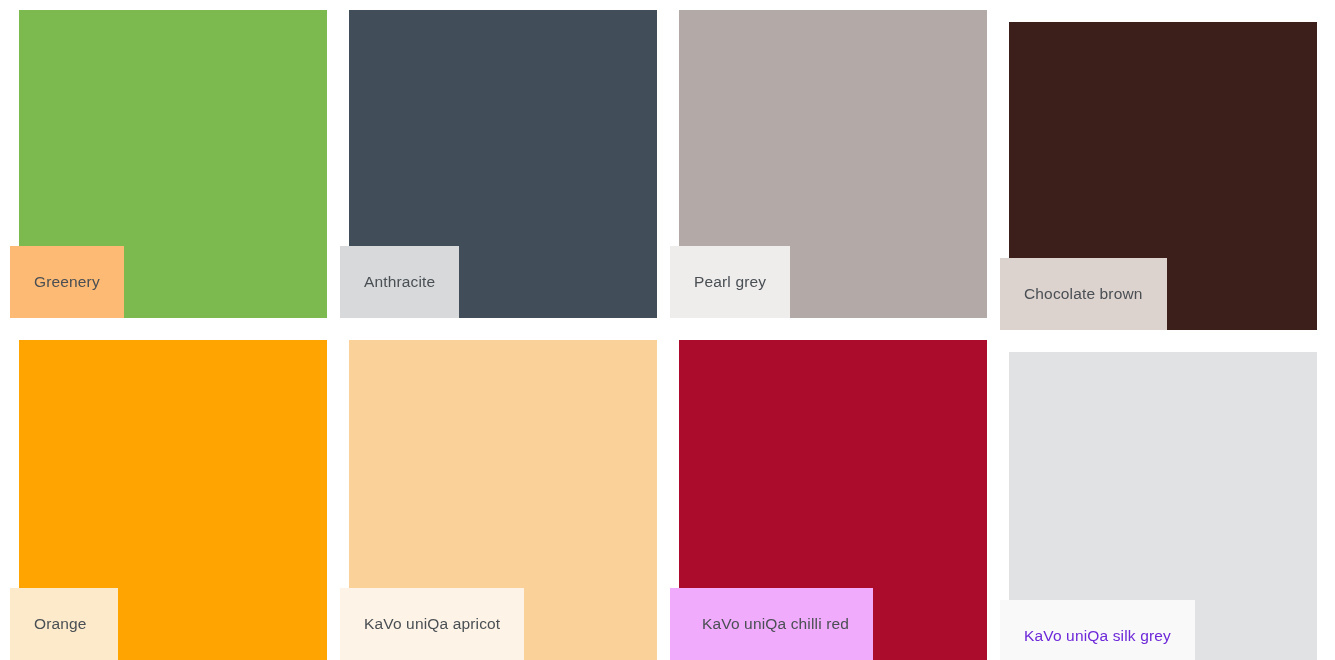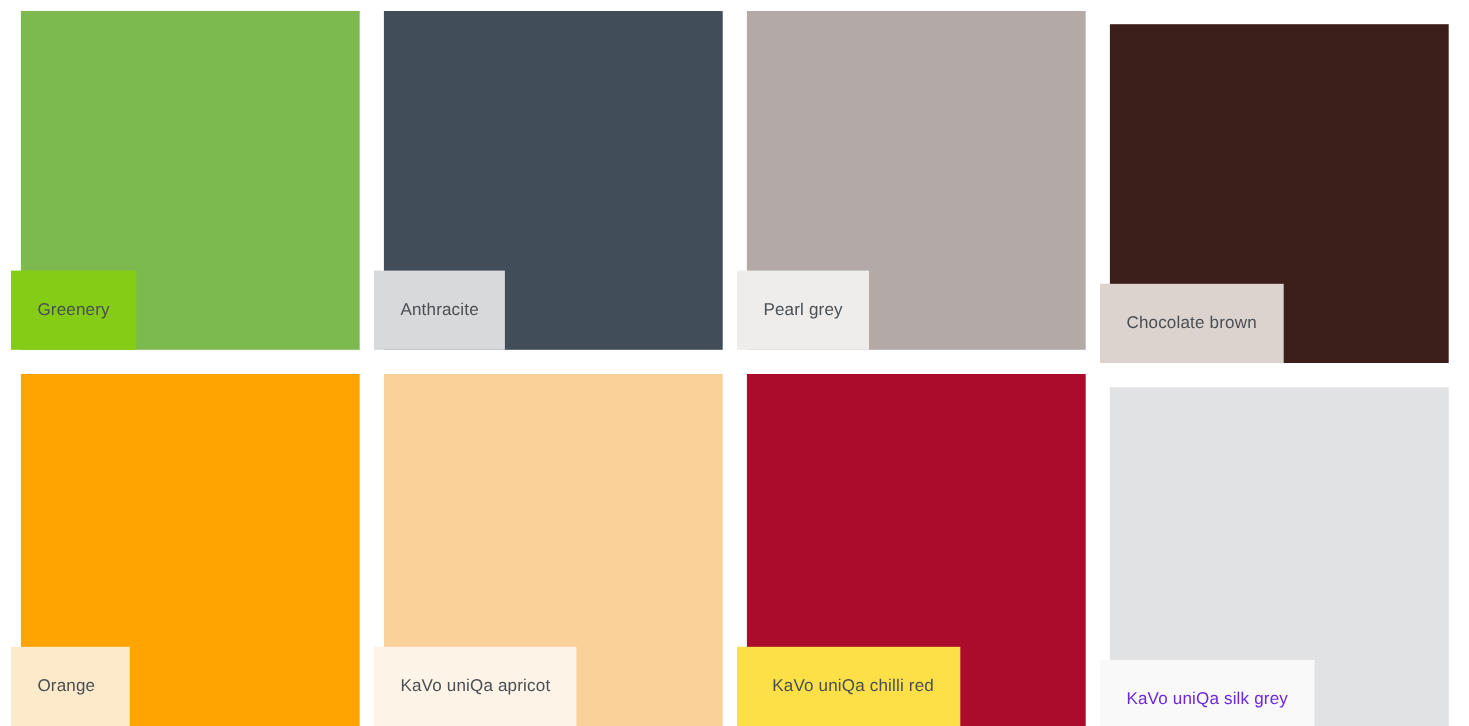--- a/index.html
+++ b/index.html
@@ -68,21 +68,21 @@
   .col-3 { left: 670px;  }
   .col-4 { left: 1000px; margin-top: 12px; }
 </style>
 </head>
 <body style="background: rgb(255, 255, 255);">
 
 <div class="swatch-grid">
 
   <div class="swatch-cell row-1 col-1">
     <div class="swatch-color" style="background: rgb(124, 186, 79);"></div>
-    <div class="swatch-label" style="background: #84cc16; margin-top: 48px;">
+    <div class="swatch-label" style="background: #fdba74; margin-top: 48px;">
       <span class="swatch-label-text" style="color: rgb(74, 79, 84);">Greenery</span>
     </div>
   </div>
 
   <div class="swatch-cell row-1 col-3">
     <div class="swatch-color" style="background: rgb(179, 170, 168);"></div>
     <div class="swatch-label" style="background: rgb(238, 237, 236);">
       <span class="swatch-label-text" style="color: rgb(74, 79, 84);">Pearl grey</span>
     </div>
   </div>
@@ -110,21 +110,21 @@
 
   <div class="swatch-cell row-2 col-1">
     <div class="swatch-color" style="background: rgb(255, 164, 0);"></div>
     <div class="swatch-label" style="background: rgb(253, 234, 203);">
       <span class="swatch-label-text" style="color: rgb(74, 79, 84);">Orange</span>
     </div>
   </div>
 
   <div class="swatch-cell row-2 col-3">
     <div class="swatch-color" style="background: rgb(171, 12, 44);"></div>
-    <div class="swatch-label" style="background: #fde047; padding-left: 32px;">
+    <div class="swatch-label" style="background: #f0abfc; padding-left: 32px;">
       <span class="swatch-label-text" style="color: rgb(74, 79, 84);">KaVo uniQa chilli red</span>
     </div>
   </div>
 
   <div class="swatch-cell row-2 col-4">
     <div class="swatch-color" style="background: rgb(225, 226, 228);"></div>
     <div class="swatch-label" style="background: rgb(249, 249, 249);">
       <span class="swatch-label-text" style="color: #6d28d9;">KaVo uniQa silk grey</span>
     </div>
   </div>

